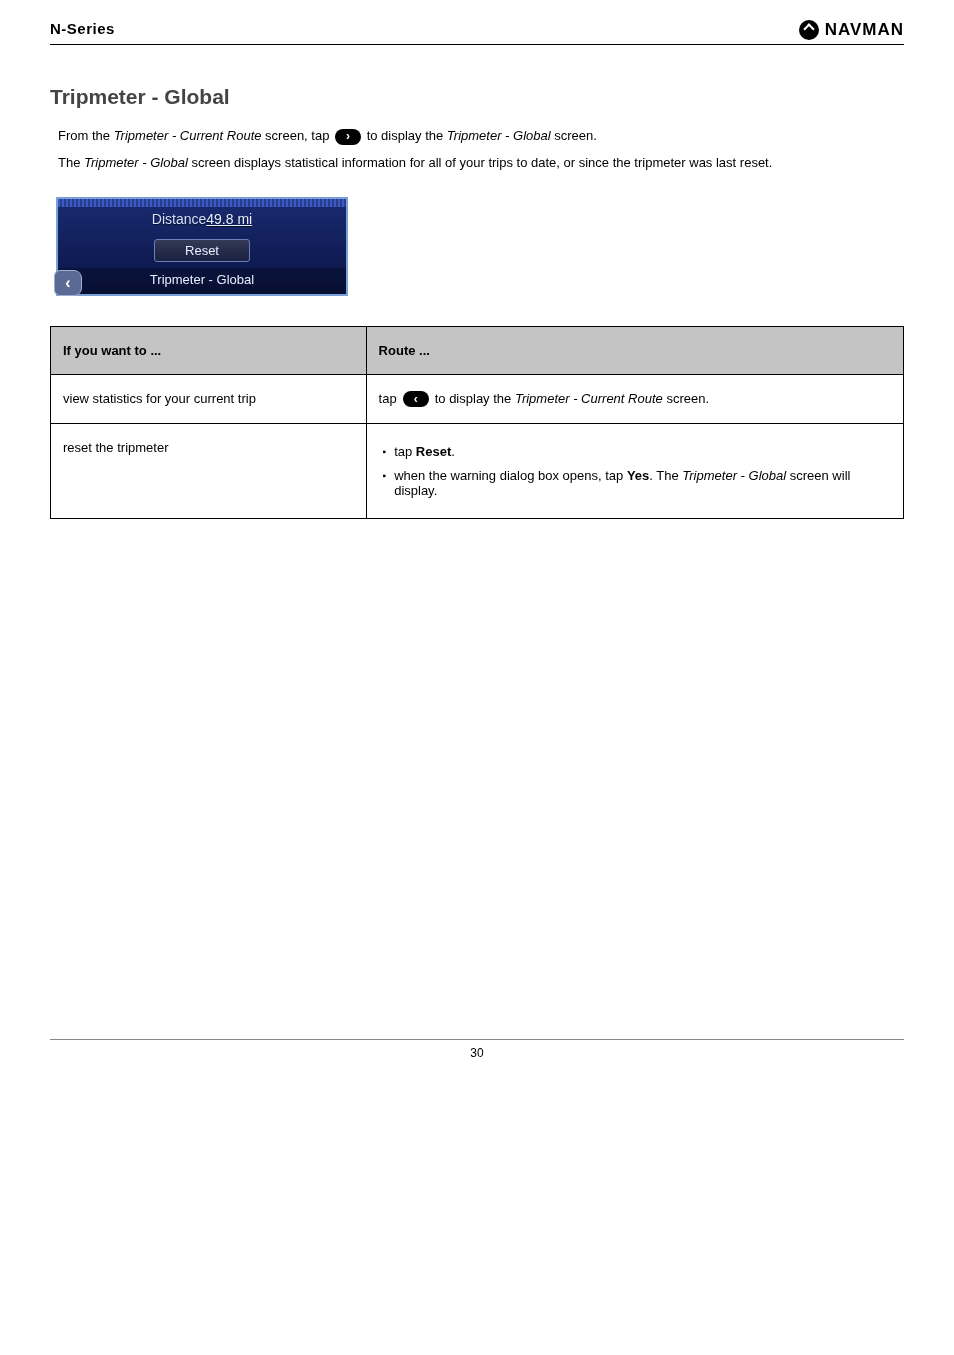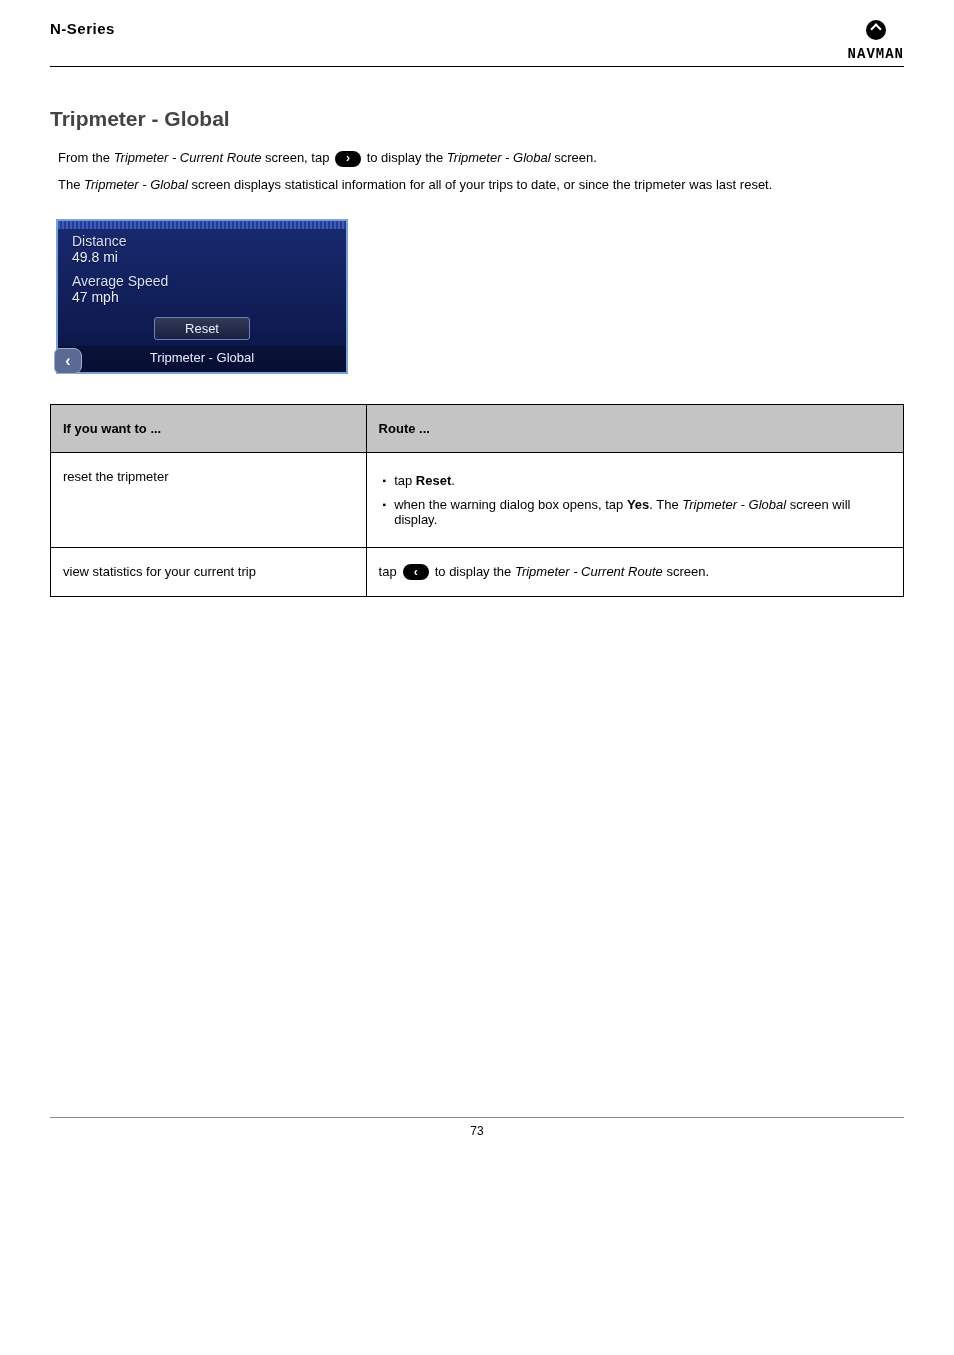--- a/index.html
+++ b/index.html
@@ -23,25 +23,24 @@
   .header-left {
     font-family: Verdana, sans-serif;
     font-size: 15px;
     font-weight: bold;
     letter-spacing: 0.5px;
   }
   .header-right {
     display: flex;
     align-items: center;
     gap: 6px;
-    font-family: Liberation Mono, monospace;
-    font-size: 14px;
+    font-family: Liberation Sans, sans-serif;
+    font-size: 17px;
     font-weight: bold;
     letter-spacing: 1px;
-    flex-direction: column;
   }
   .navman-logo {
     width: 20px;
     height: 20px;
     background: #000;
     border-radius: 50%;
     position: relative;
     flex-shrink: 0;
   }
   .navman-logo::before {
@@ -93,24 +92,23 @@
   .device-topbar {
     height: 8px;
     background: repeating-linear-gradient(to right, #3a5cc0 0, #3a5cc0 2px, #2a3c8c 2px, #2a3c8c 4px);
   }
   .metric-row {
     display: flex;
     justify-content: center;
     padding: 4px 14px;
     font-size: 14px;
     text-shadow: 0 1px 1px rgba(0,0,0,0.6);
-    flex-direction: column;
   }
   .metric-label { color: #d8dff8; }
-  .metric-value { color: #e6eeff; }
+  .metric-value { color: #e6eeff; text-decoration: underline; }
   .reset-row { text-align: center; padding: 8px 0 6px 0; }
   .reset-btn {
     display: inline-block;
     width: 96px;
     padding: 3px 0;
     border: 1px solid #6a7fbc;
     border-radius: 3px;
     background: linear-gradient(to bottom, #333a55, #1a2040);
     color: #e6eeff;
     font-size: 13px;
@@ -217,68 +215,64 @@
 <p class="para">
   <span>The </span><span class="italic">Tripmeter - Global</span><span> screen displays statistical information for all of your trips to date, or since the tripmeter was last reset.</span>
 </p>
 
 <div class="device-screenshot">
   <div class="device-topbar"></div>
   <div class="metric-row">
     <span class="metric-label">Distance</span>
     <span class="metric-value">49.8 mi</span>
   </div>
-  <div class="metric-row">
-    <span class="metric-label">Average Speed</span>
-    <span class="metric-value">47 mph</span>
-  </div>
   <div class="reset-row">
     <span class="reset-btn">Reset</span>
   </div>
   <div class="device-bottom">
     <span class="title">Tripmeter - Global</span>
     <span class="back-tab">‹</span>
   </div>
 </div>
 
 <table class="action-table">
   <thead>
     <tr>
       <th>If you want to ...</th>
       <th>Route ...</th>
     </tr>
   </thead>
   <tbody>
+    <tr>
+      <td class="col-left">view statistics for your current trip</td>
+      <td>
+        <div class="cell-with-icon">
+          <span>tap </span>
+          <span class="cell-icon-bubble">‹</span>
+          <span>
+            <span> to display the </span><span class="italic">Tripmeter - Current Route</span><span> screen.</span>
+          </span>
+        </div>
+      </td>
+    </tr>
     <tr>
       <td class="col-left">reset the tripmeter</td>
       <td>
         <ul class="bullet-list">
           <li>
             <span>
               <span>tap </span><span class="bold">Reset</span><span>.</span>
             </span>
           </li>
           <li>
             <span>
               <span>when the warning dialog box opens, tap </span><span class="bold">Yes</span><span>. The </span><span class="italic">Tripmeter - Global</span><span> screen will display.</span>
             </span>
           </li>
         </ul>
       </td>
     </tr>
-    <tr>
-      <td class="col-left">view statistics for your current trip</td>
-      <td>
-        <div class="cell-with-icon">
-          <span>tap </span>
-          <span class="cell-icon-bubble">‹</span>
-          <span>
-            <span> to display the </span><span class="italic">Tripmeter - Current Route</span><span> screen.</span>
-          </span>
-        </div>
-      </td>
-    </tr>
   </tbody>
 </table>
 
 <div class="page-footer">
-  <span>73</span>
+  <span>30</span>
 </div>
 
 </body></html>

